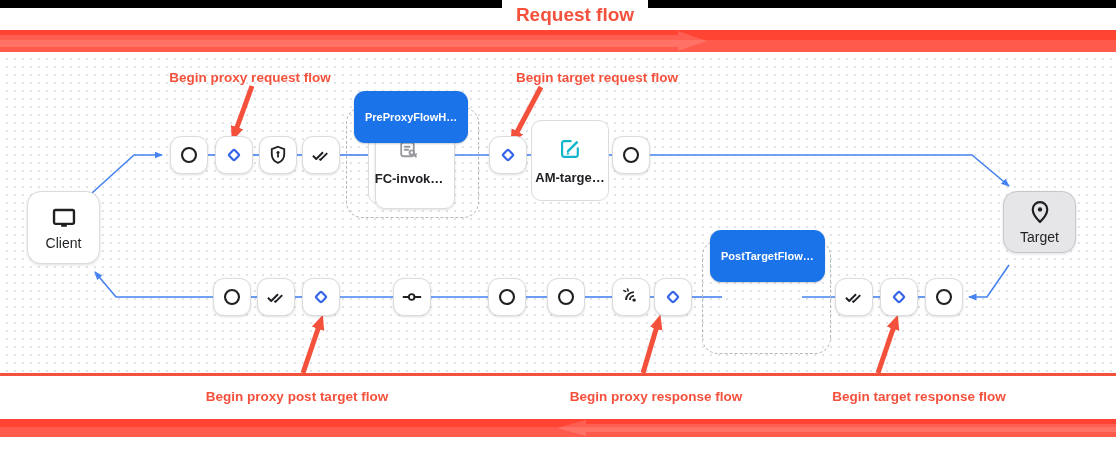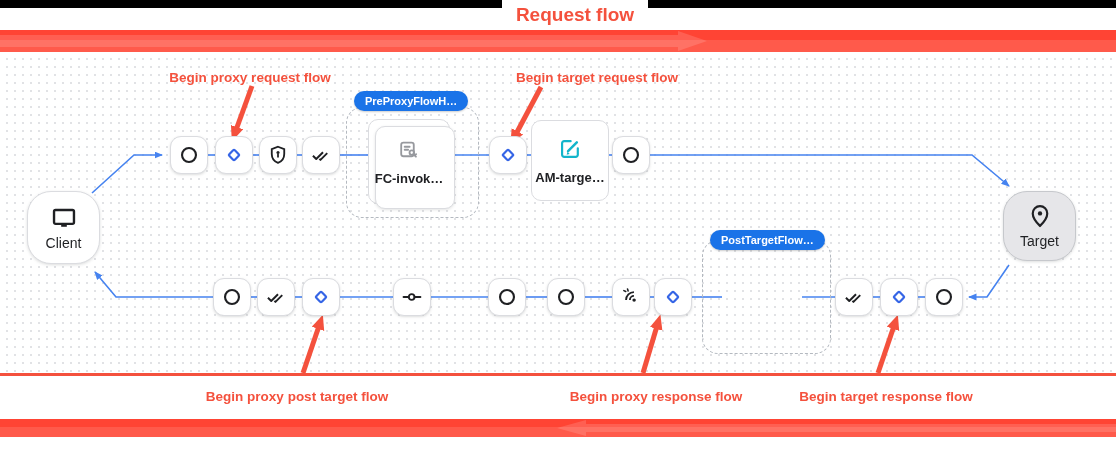--- a/index.html
+++ b/index.html
@@ -15,31 +15,31 @@
   .band-top{top:30px;}
   .band-bottom{top:419px;height:18px;}
   .canvas{position:absolute;left:0;top:52px;width:1116px;height:321px;background:#fff;
       background-image:radial-gradient(circle,#e1e2e5 1.15px,transparent 1.3px);
       background-size:8px 8px;background-position:3px 3px;}
   .wires{position:absolute;left:0;top:0;z-index:1;}
   .redline{position:absolute;left:0;top:373px;width:1116px;height:3px;background:#f4513d;}
   .anno{position:absolute;transform:translateX(-50%);white-space:nowrap;
         color:#f4513d;font-weight:bold;font-size:13.5px;z-index:5;margin-top:8px;}
   .node{position:absolute;box-sizing:border-box;background:#fff;border:1px solid #dbdce0;
-        border-radius:24px;display:flex;flex-direction:column;align-items:center;
+        border-radius:14px;display:flex;flex-direction:column;align-items:center;
         justify-content:center;gap:4px;box-shadow:0 1px 3px rgba(60,64,67,.18);z-index:2;}
   .node .nlabel{font-size:14px;color:#1f2023;}
   .target{background:#e6e6e9;border-color:#c6c8cc;}
   .step{position:absolute;width:38px;height:38px;box-sizing:border-box;background:#fff;
         border:1px solid #dbdce0;border-radius:11px;display:flex;align-items:center;
         justify-content:center;box-shadow:0 1px 2.5px rgba(60,64,67,.18);z-index:2;}
   .group{position:absolute;box-sizing:border-box;border:1.6px dashed #b4b9c0;
          border-radius:16px;z-index:1;}
   .badge{position:absolute;background:#1a73e8;color:#fff;font-size:11px;font-weight:bold;
-         padding:4px 11px;border-radius:11px;z-index:3;white-space:nowrap;
+         padding:20px 11px;border-radius:11px;z-index:3;white-space:nowrap;
          box-shadow:0 1px 2px rgba(0,0,0,.2);}
   .card{position:absolute;box-sizing:border-box;background:#fff;border:1px solid #dbdce0;
         border-radius:10px;display:flex;flex-direction:column;align-items:center;
         justify-content:center;gap:8px;z-index:2;font-weight:bold;}
   .stacked{z-index:2;}
   .stacked::before{content:"";position:absolute;left:6px;top:6px;right:-6px;bottom:-6px;
         background:#fff;border:1px solid #dbdce0;border-radius:10px;z-index:-1;
         box-shadow:0 1px 3px rgba(60,64,67,.15);}
   .card .clabel{font-size:13px;color:#202124;z-index:1;}
   .respflow{position:absolute;left:0;top:442px;width:1116px;text-align:center;}
@@ -174,21 +174,21 @@
       </svg>
       <span class="clabel">AM-targe…</span>
     </div>
 
     <div class="step" style="left:612px;top:84px">
       <svg width="22" height="22" viewBox="0 0 24 24">
         <circle cx="12" cy="12" r="7.6" fill="none" stroke="#1f2023" stroke-width="2.3"></circle>
       </svg>
     </div>
 
-    <div class="node target" style="left:1003px;top:139px;width:73px;height:70px">
+    <div class="node target" style="left:1003px;top:139px;width:73px;height:62px">
       <svg width="26" height="26" viewBox="0 0 24 24">
         <path d="M12,2.9 C8.3,2.9 5.3,5.9 5.3,9.6 C5.3,14.6 12,21.1 12,21.1 C12,21.1 18.7,14.6 18.7,9.6 C18.7,5.9 15.7,2.9 12,2.9 Z" fill="none" stroke="#1f2023" stroke-width="2"></path>
         <circle cx="12" cy="9.6" r="2" fill="#1f2023"></circle>
       </svg>
       <span class="nlabel">Target</span>
     </div>
 
     <div class="step" style="left:213px;top:226px">
       <svg width="22" height="22" viewBox="0 0 24 24">
         <circle cx="12" cy="12" r="7.6" fill="none" stroke="#1f2023" stroke-width="2.3"></circle>
@@ -264,21 +264,21 @@
         <circle cx="12" cy="12" r="7.6" fill="none" stroke="#1f2023" stroke-width="2.3"></circle>
       </svg>
     </div>
 
   </div>
 
   <div class="redline"></div>
 
   <div class="anno" style="left:297px;top:381px">Begin proxy post target flow</div>
   <div class="anno" style="left:656px;top:381px">Begin proxy response flow</div>
-  <div class="anno" style="left:886px;top:381px">Begin target response flow</div>
+  <div class="anno" style="left:919px;top:381px">Begin target response flow</div>
 
   <div class="band band-bottom">
     <svg width="1116" height="18">
       <path d="M1116,5 H586 V1 L557,9 L586,17 V13 H1116 Z" fill="rgba(255,255,255,0.15)"></path>
     </svg>
   </div>
 
 
 </div>
 

